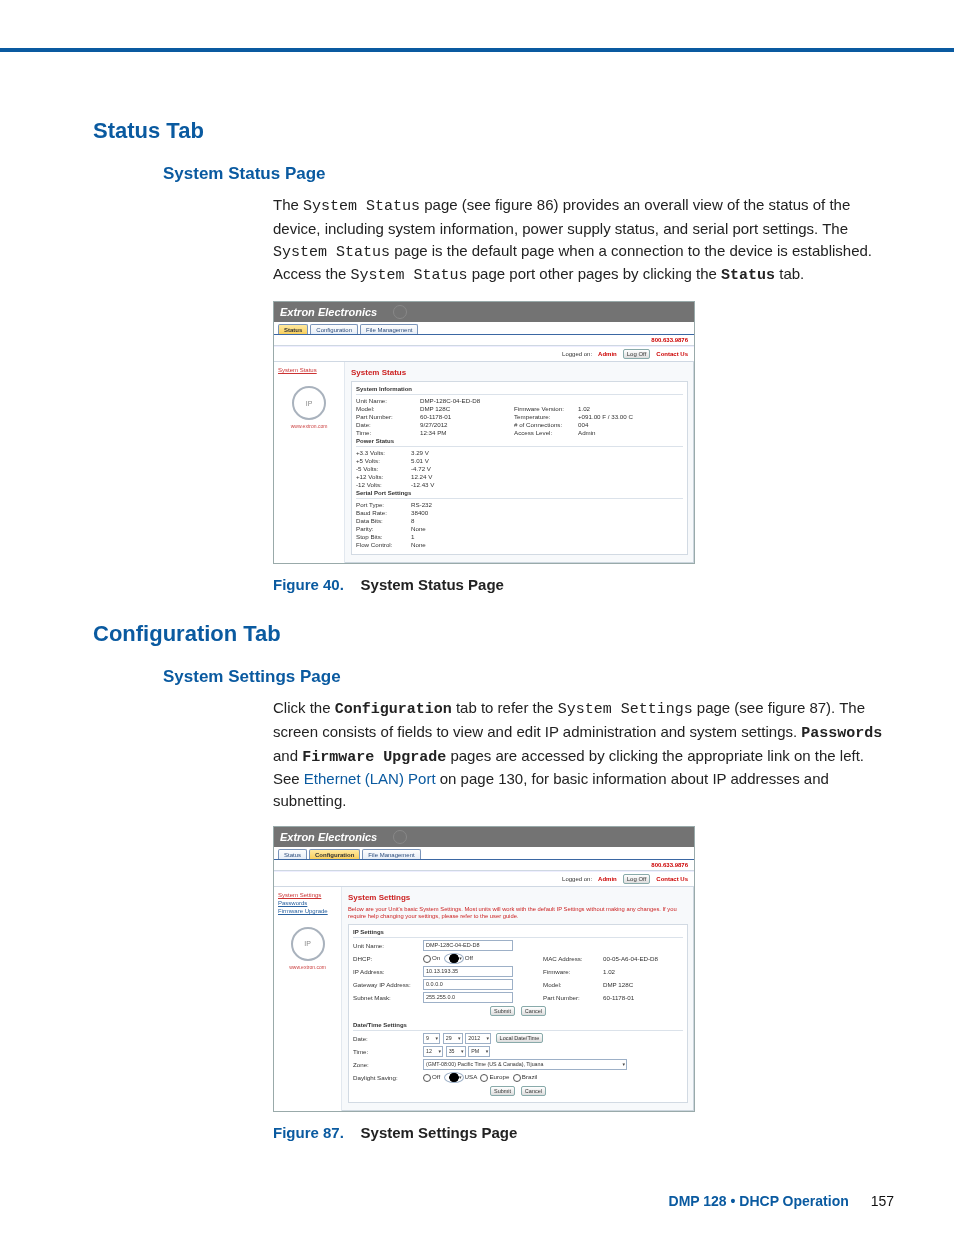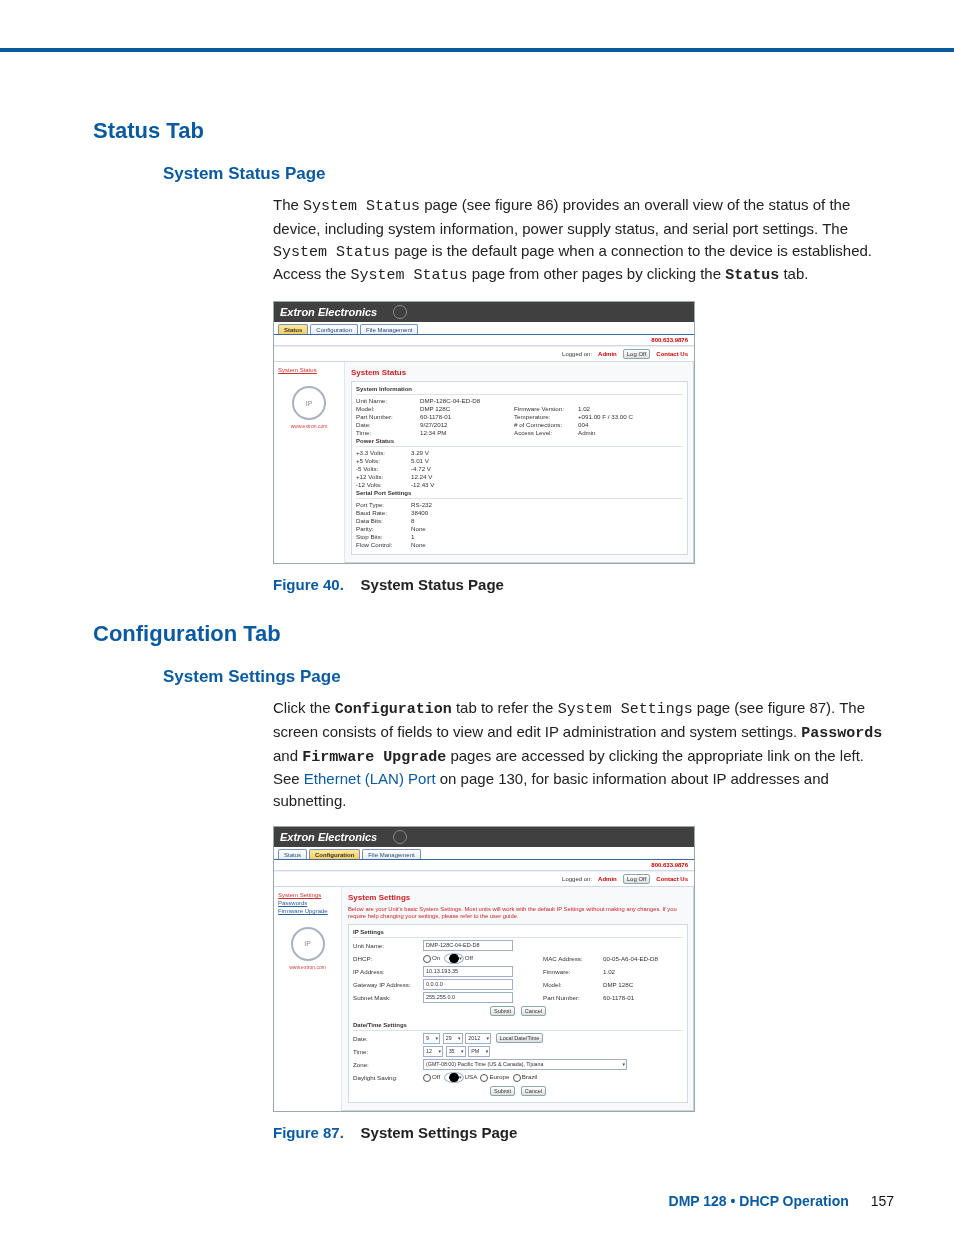--- a/index.html
+++ b/index.html
@@ -32,21 +32,21 @@
     margin-left: 180px;
     width: 420px;
     border: 1px solid #9aa;
     background: #f7f9fb;
     font-size: 6.2px;
     font-family: Verdana, Arial, sans-serif;
     color: #333;
     box-shadow: 0 0 0 1px #ccd6de inset;
   }
   .shot-header {
-    background: #404040;
+    background: #737373;
     color: #fff;
     padding: 3px 6px;
     font-size: 11px;
     font-weight: bold;
     font-style: italic;
     display: flex;
     align-items: center;
     gap: 16px;
     text-align: center;
   }
@@ -131,21 +131,21 @@
 
   <div class="h2">System Status Page</div>
 
   <div class="body-text">
     <span>The </span>
     <span class="mono">System Status</span>
     <span> page (see figure 86) provides an overall view of the status of the device, including system information, power supply status, and serial port settings. The </span>
     <span class="mono">System Status</span>
     <span> page is the default page when a connection to the device is established. Access the </span>
     <span class="mono">System Status</span>
-    <span> page from other pages by clicking the </span>
+    <span> page port other pages by clicking the </span>
     <span class="mono bold">Status</span>
     <span> tab.</span>
   </div>
 
   <div class="shot" style="margin-top:14px;">
     <div class="shot-header">
       <span>Extron Electronics</span>
       <span class="circle"></span>
     </div>
     <div class="tabsrow">

